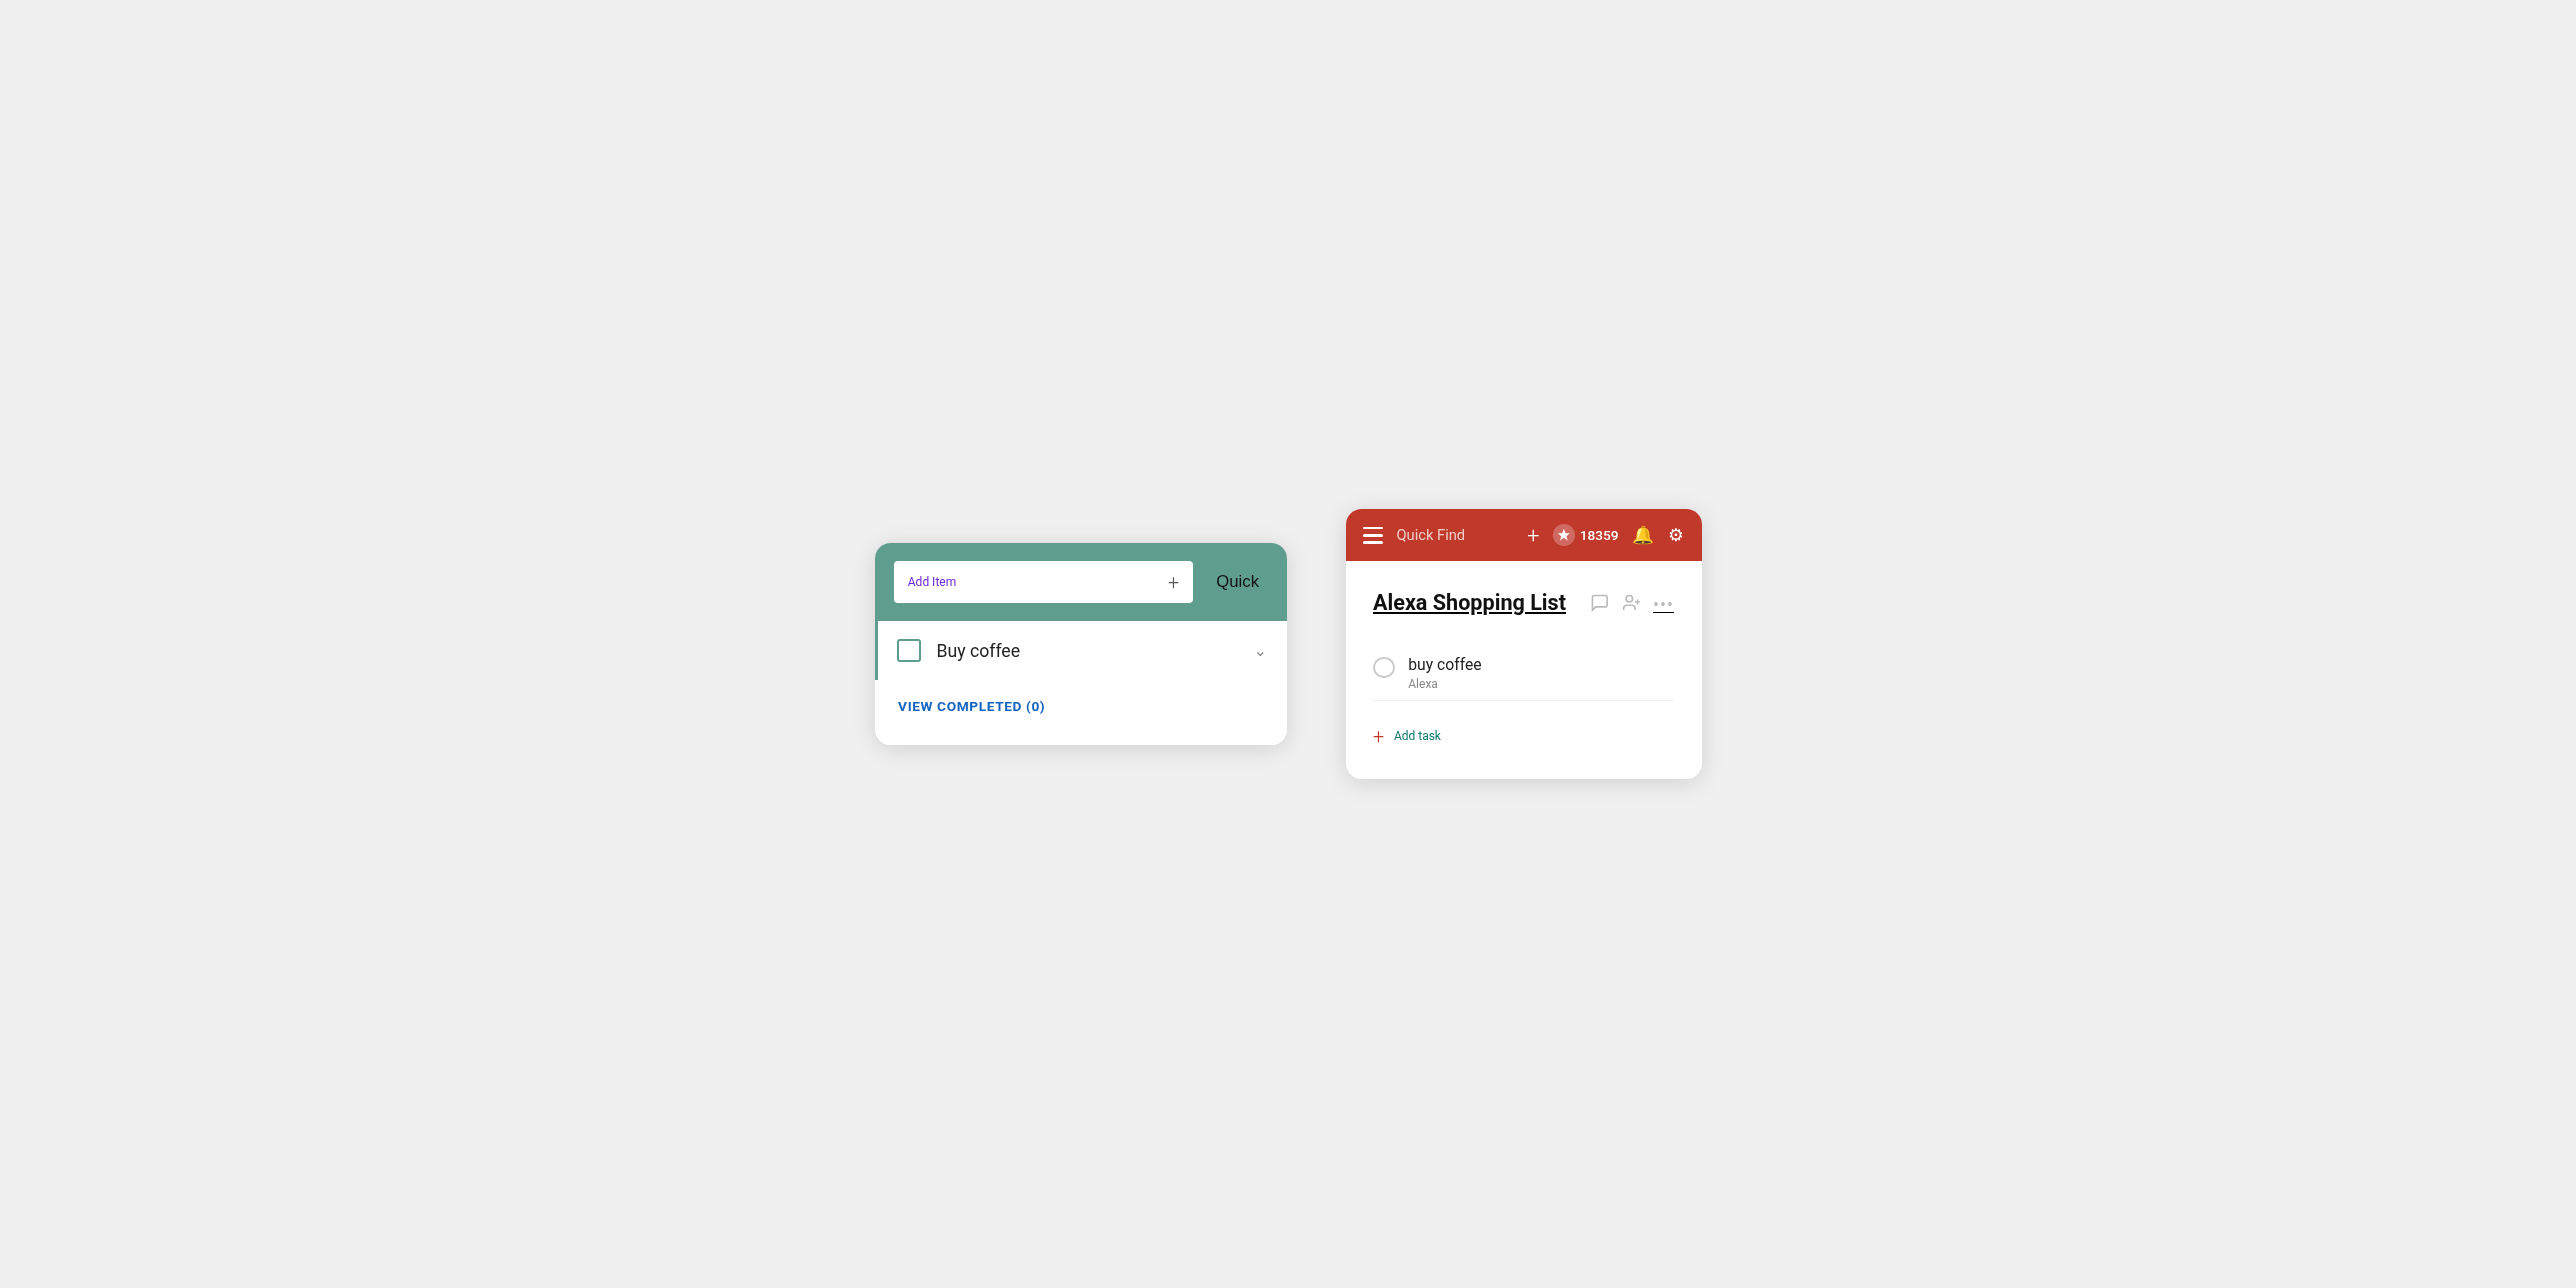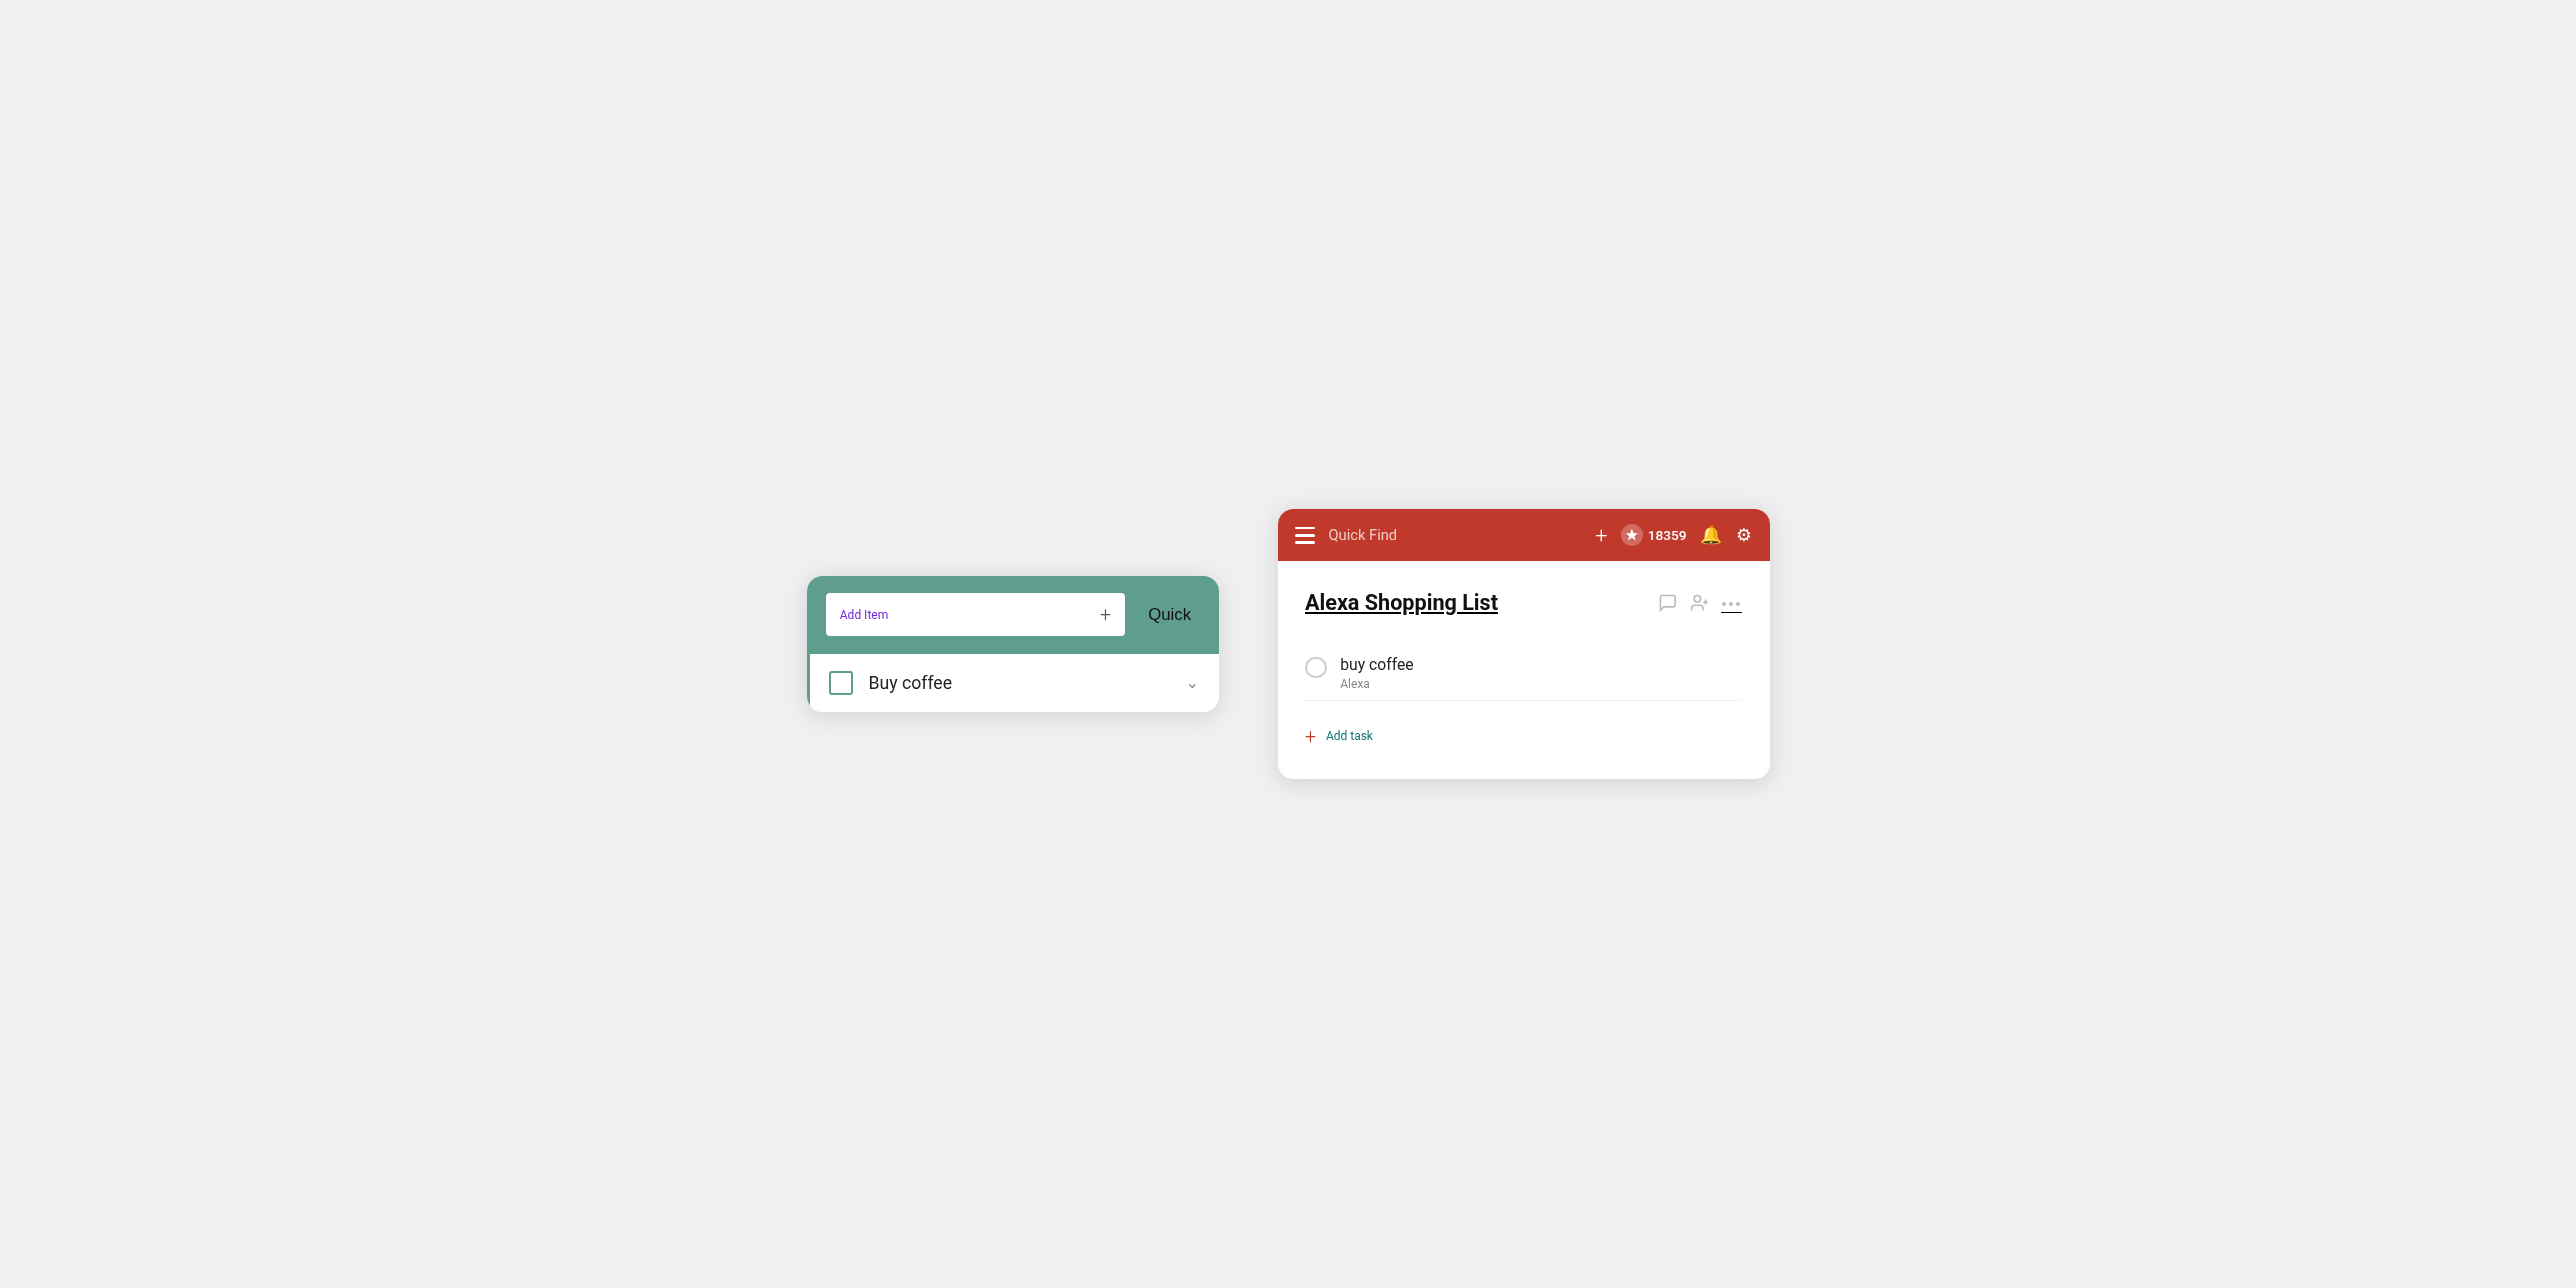--- a/index.html
+++ b/index.html
@@ -139,21 +139,21 @@
       text-transform: uppercase;
       cursor: pointer;
       display: block;
     }
 
     
     .card-right {
       background: #fff;
       border-radius: 15.7px;
       box-shadow: 0 3.9px 23.6px rgba(0,0,0,0.13);
-      width: 492px;
+      width: 356px;
       overflow: hidden;
     }
 
     .card-right-header {
       background: #c0392b;
       display: flex;
       align-items: center;
       padding: 13.7px 17.7px;
       gap: 13.7px;
     }
@@ -327,20 +327,21 @@
     </div>
     <button class="print-btn">Quick</button>
   </div>
 
   <div class="card-left-body">
     <div class="list-item-row">
       <div class="item-checkbox"></div>
       <span class="item-label">Buy coffee</span>
       <span class="chevron-icon">⌄</span>
     </div>
+    <a class="view-completed">VIEW COMPLETED (0)</a>
   </div>
 
 </div>
 
 <div class="card-right">
 
   <div class="card-right-header">
     <div class="hamburger-icon-right">
       <span></span>
         <span></span>

